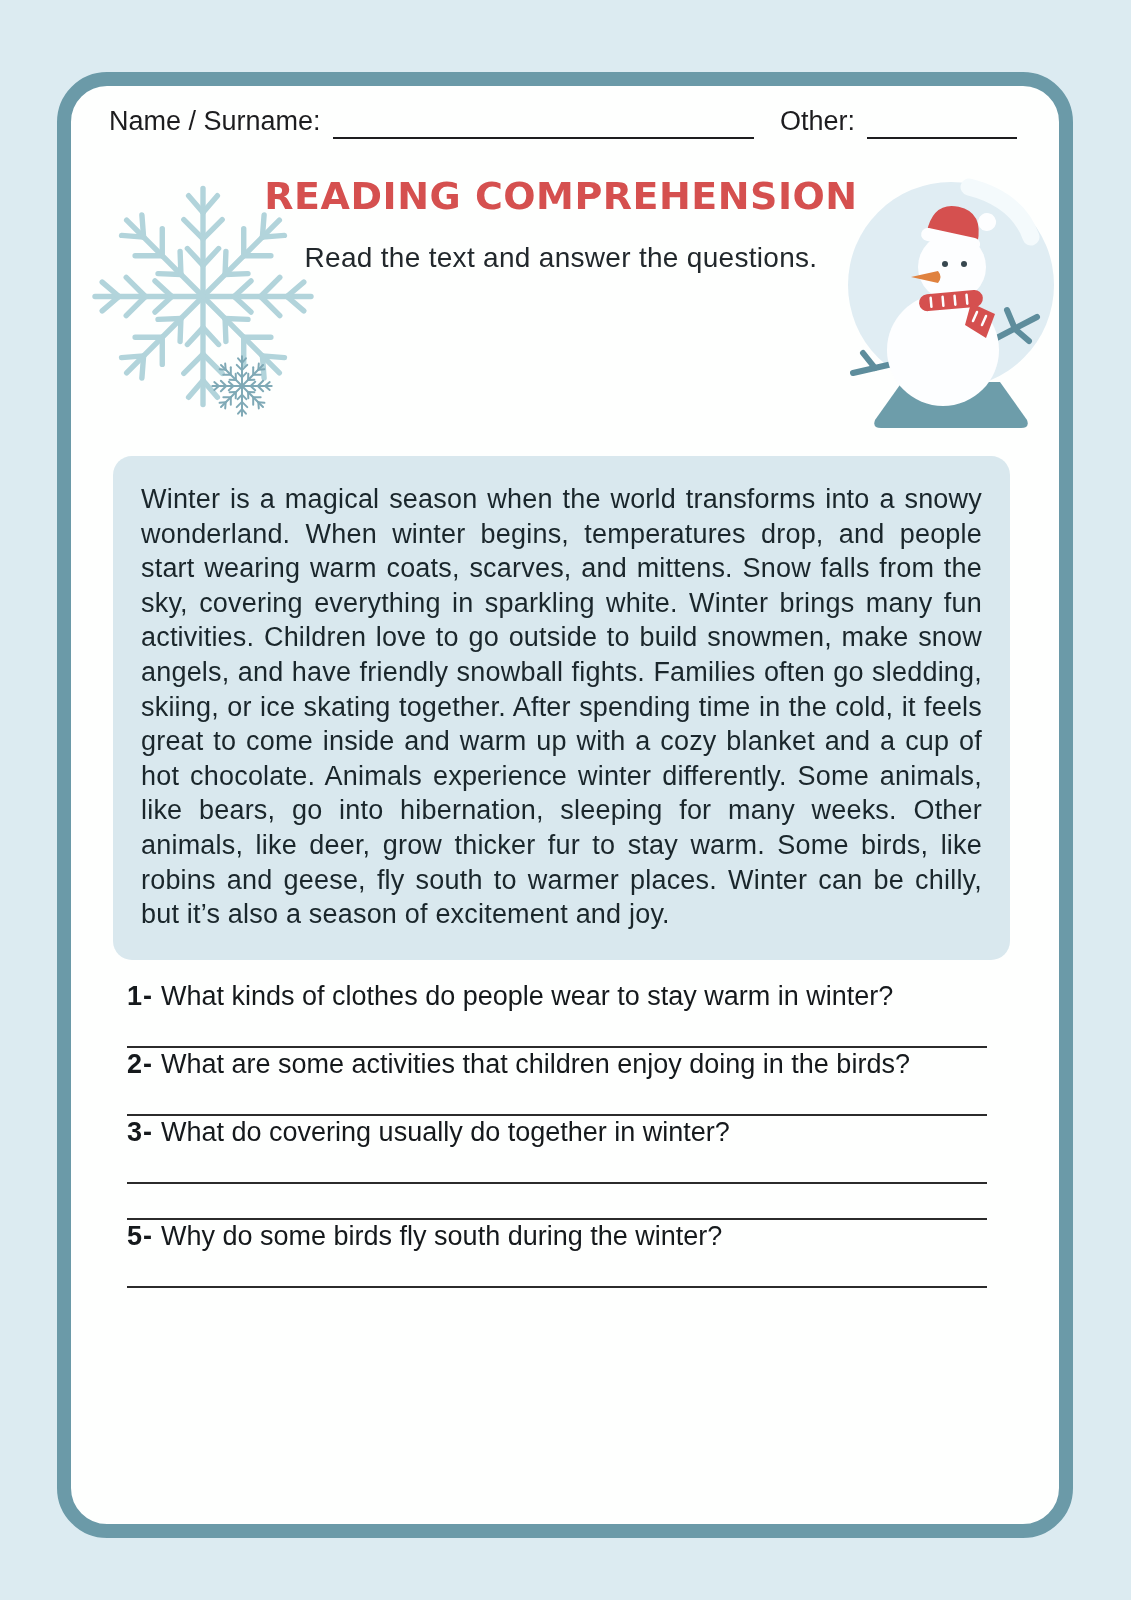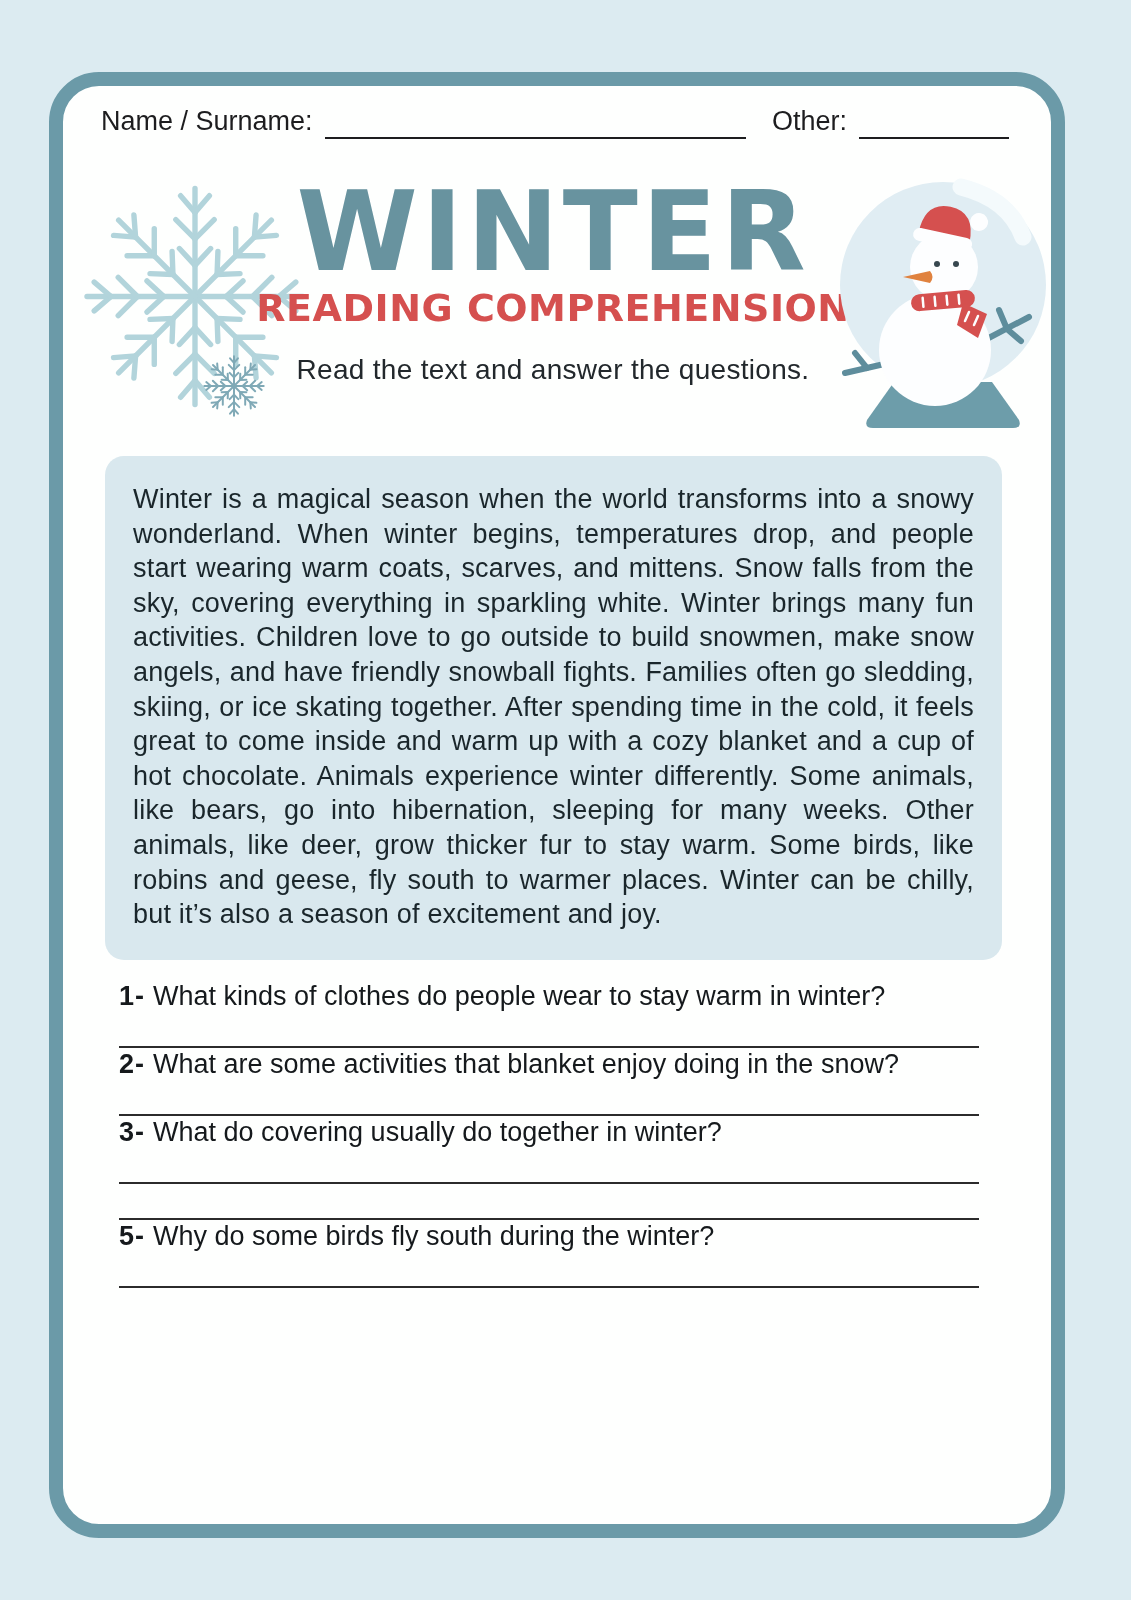--- a/index.html
+++ b/index.html
@@ -5,21 +5,21 @@
   html,body { margin:0; padding:0; }
   body {
     width:1131px; height:1600px;
     background:#dcebf1;
     font-family:"Liberation Sans", sans-serif;
     position:relative;
     overflow:hidden;
     color:#1c2327;
   }
   .card {
-    position:absolute; left:49px; top:72px;
+    position:absolute; left:57px; top:72px;
     width:1016px; height:1466px;
     background:#fefffe;
     border:14px solid #6b9aa8;
     border-radius:50px;
     box-sizing:border-box;
   }
   
   .header {
     position:absolute; top:20px; left:38px; width:908px;
     display:flex; align-items:flex-end; gap:12px;
@@ -112,21 +112,20 @@
         <use href="#sfArm" transform="rotate(90 100 100)"></use>
         <use href="#sfArm" transform="rotate(135 100 100)"></use>
         <use href="#sfArm" transform="rotate(180 100 100)"></use>
         <use href="#sfArm" transform="rotate(225 100 100)"></use>
         <use href="#sfArm" transform="rotate(270 100 100)"></use>
         <use href="#sfArm" transform="rotate(315 100 100)"></use>
       </g>
     </svg>
 
     <div class="titles">
-      <div class="main-title">WINTER</div>
       <div class="subtitle">READING COMPREHENSION</div>
       <div class="instruction">Read the text and answer the questions.</div>
     </div>
 
     <svg class="globe" viewBox="0 0 224 270">
       <path d="M63 222 h98 l27 38 q3 8 -6 8 h-140 q-9 0 -6 -8 z" fill="#6d9daa"></path>
       <circle cx="112" cy="125" r="103" fill="#e0edf3"></circle>
       <path d="M130 27 q48 12 62 50" stroke="#f4fafc" stroke-width="17" fill="none" stroke-linecap="round"></path>
       <g stroke="#5e8d9c" stroke-width="6" stroke-linecap="round">
         <line x1="62" y1="202" x2="14" y2="213"></line>
@@ -162,21 +161,21 @@
     </svg>
 
     <div class="passage">Winter is a magical season when the world transforms into a snowy wonderland. When winter begins, temperatures drop, and people start wearing warm coats, scarves, and mittens. Snow falls from the sky, covering everything in sparkling white. Winter brings many fun activities. Children love to go outside to build snowmen, make snow angels, and have friendly snowball fights. Families often go sledding, skiing, or ice skating together. After spending time in the cold, it feels great to come inside and warm up with a cozy blanket and a cup of hot chocolate. Animals experience winter differently. Some animals, like bears, go into hibernation, sleeping for many weeks. Other animals, like deer, grow thicker fur to stay warm. Some birds, like robins and geese, fly south to warmer places. Winter can be chilly, but it’s also a season of excitement and joy.</div>
 
     <div class="questions">
       <div class="q">
         <div class="q-text"><b>1-</b><span>What kinds of clothes do people wear to stay warm in winter?</span></div>
         <div class="answer-line"></div>
       </div>
       <div class="q">
-        <div class="q-text"><b>2-</b><span>What are some activities that blanket enjoy doing in the snow?</span></div>
+        <div class="q-text"><b>2-</b><span>What are some activities that children enjoy doing in the birds?</span></div>
         <div class="answer-line"></div>
       </div>
       <div class="q">
         <div class="q-text"><b>3-</b><span>What do covering usually do together in winter?</span></div>
         <div class="answer-line"></div>
       </div>
       <div class="q">
         <div class="answer-line"></div>
       </div>
       <div class="q">

